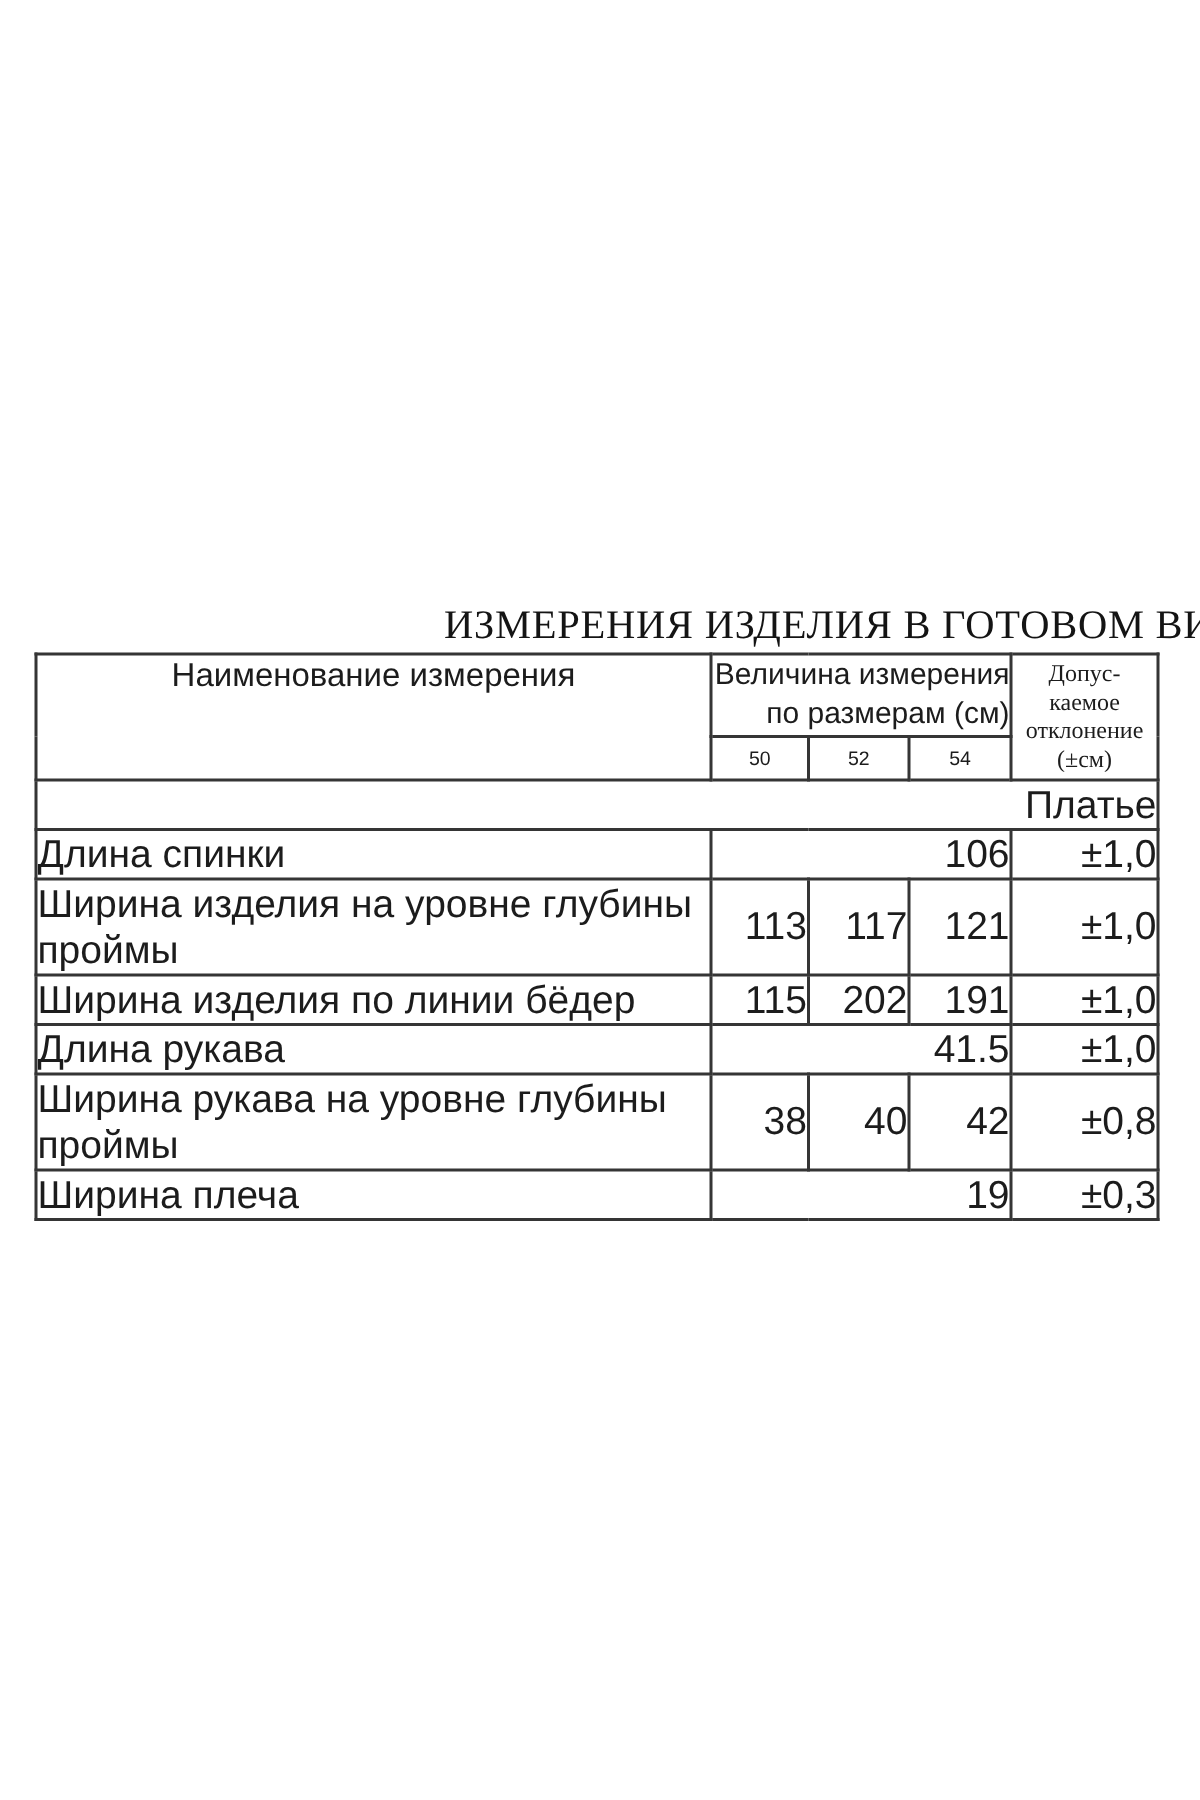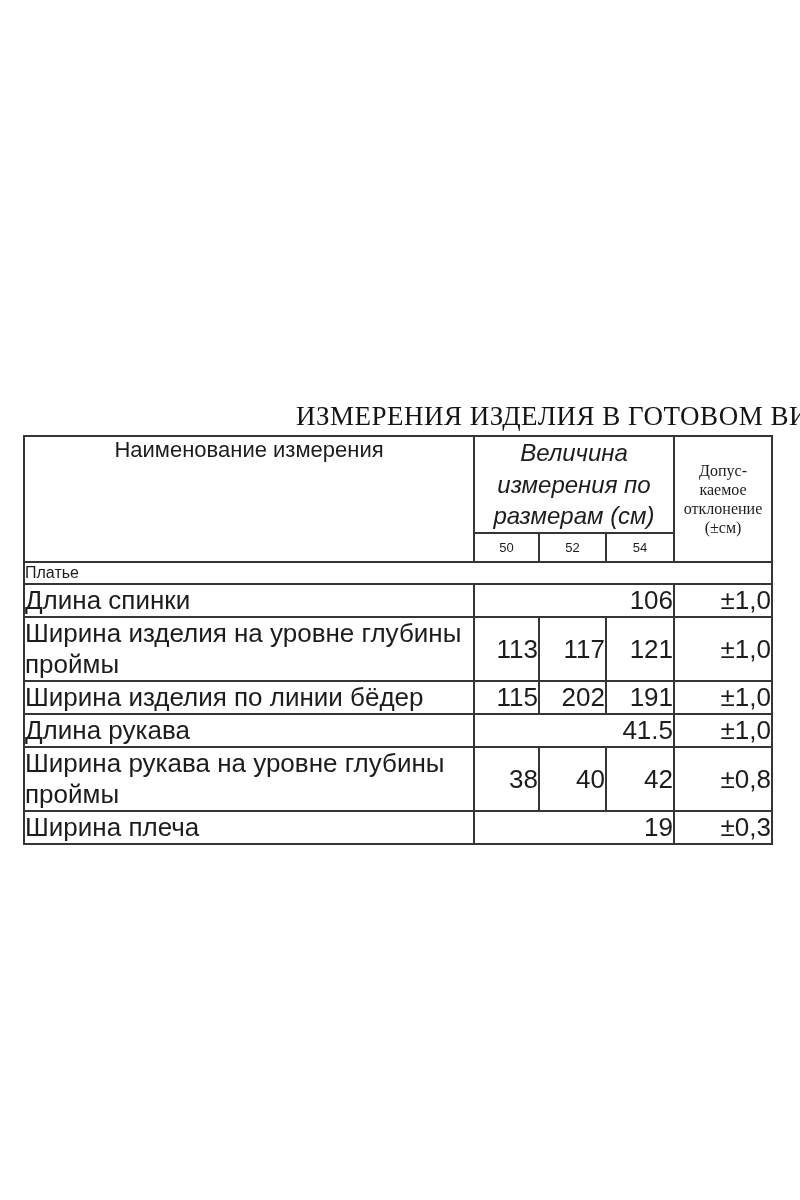--- a/index.html
+++ b/index.html
@@ -45,44 +45,43 @@
   }
   th.h-name {
     vertical-align: top;
     text-align: center;
     padding-top: 17px;
     font-size: 22px;
     height: 70px;
   }
   th.h-sizes {
     vertical-align: top;
-    text-align: center;
+    text-align: right;
     padding: 3px 8px 0 8px;
-    font-size: 24px;
+    font-size: 20px;
     font-weight: 700;
-    font-style: italic;
     line-height: 1.32;
   }
   th.h-tol {
     vertical-align: middle;
     text-align: center;
     font-size: 16px;
     line-height: 1.2;
     font-family: Liberation Serif, serif;
   }
   tr.sizes-row th {
     height: 27px;
     text-align: center;
     font-size: 13px;
     vertical-align: middle;
   }
   tr.section-row td {
     height: 20px;
-    text-align: left;
-    font-size: 16px;
+    text-align: right;
+    font-size: 26px;
     vertical-align: middle;
   }
   tr.data-row td {
     height: 21px;
     font-size: 26px;
     vertical-align: middle;
   }
   td.c-name {
     text-align: left;
     padding-left: 8px;

